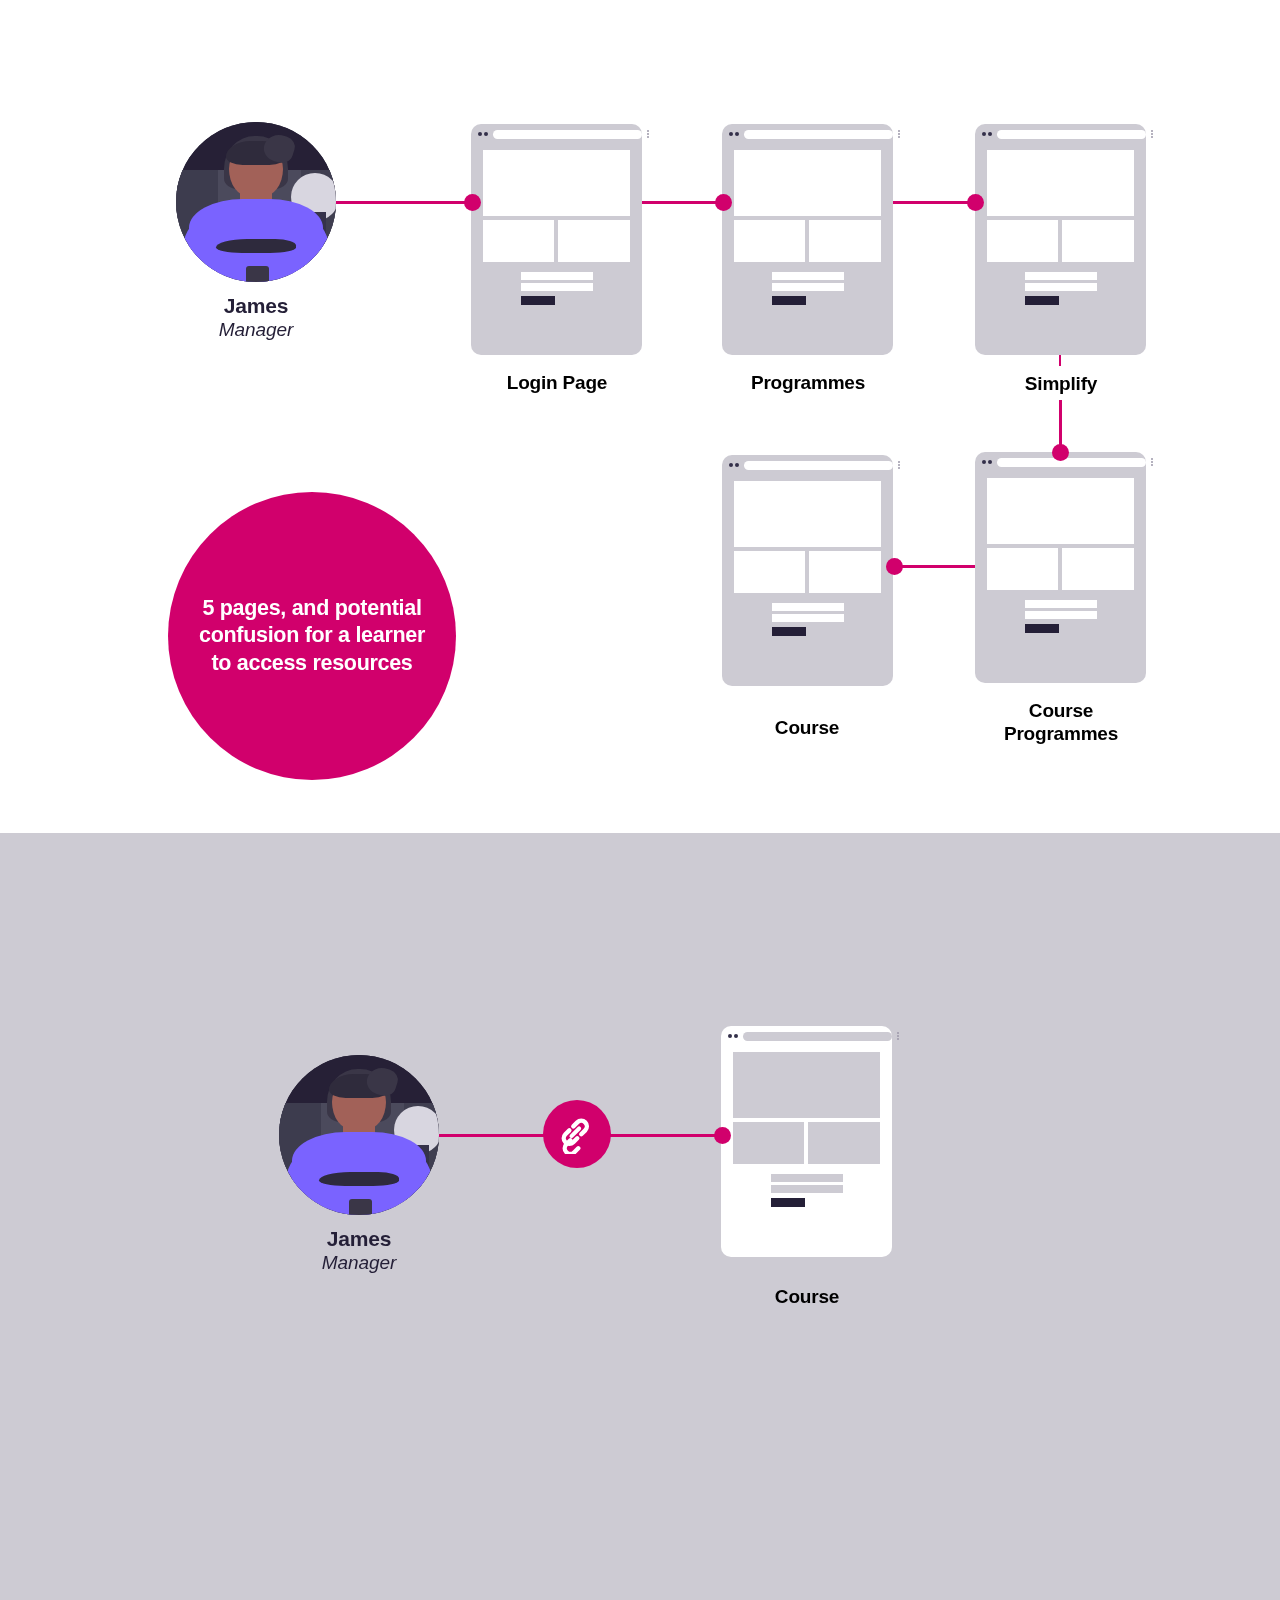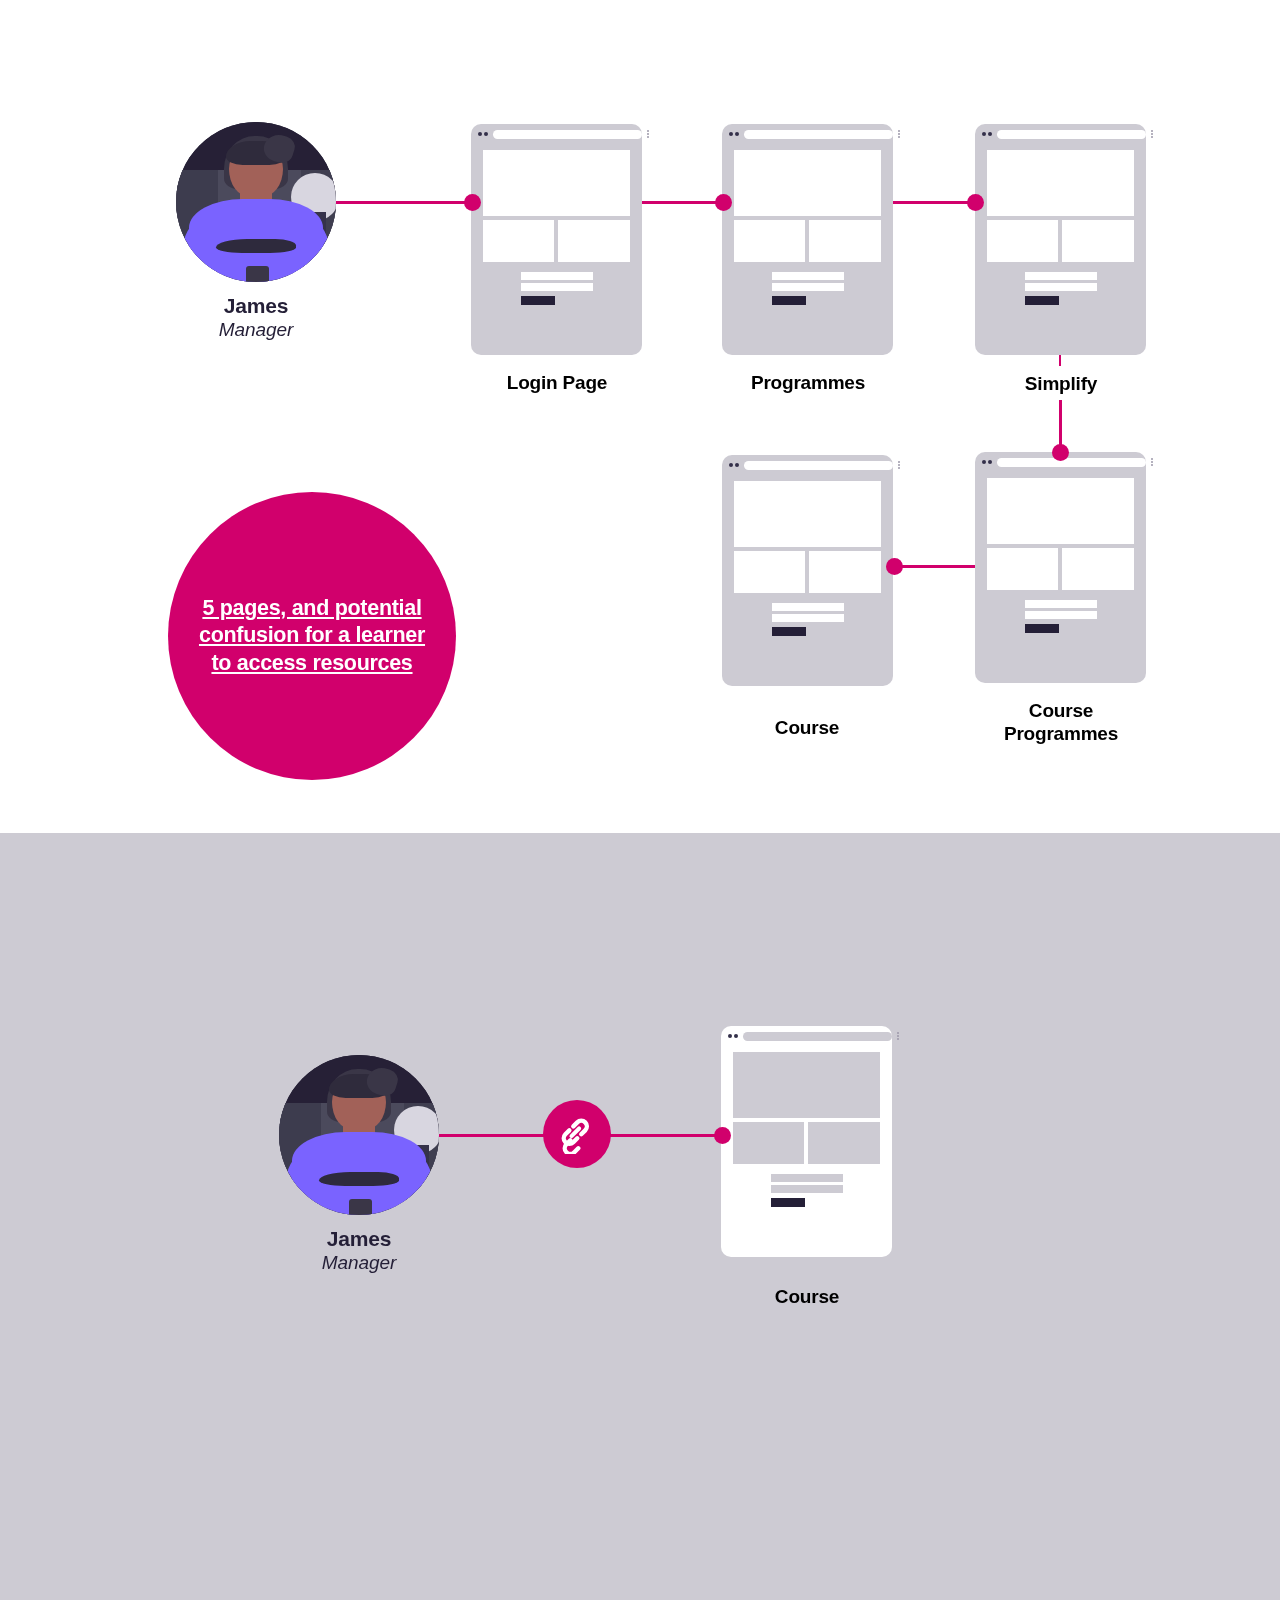--- a/index.html
+++ b/index.html
@@ -164,21 +164,20 @@
     border-radius: 50%;
     display: flex;
     align-items: center;
     justify-content: center;
     text-align: center;
     font-weight: 700;
     color: #ffffff;
     line-height: 1.28;
     letter-spacing: -0.3px;
     box-sizing: border-box;
-    text-decoration: underline;
   }
   .callout.pink { background: #d1006c; }
   .callout.dark { background: #241f37; }
 
   
   .step-label {
     position: absolute;
     text-align: center;
     font-weight: 700;
     color: #000000;

